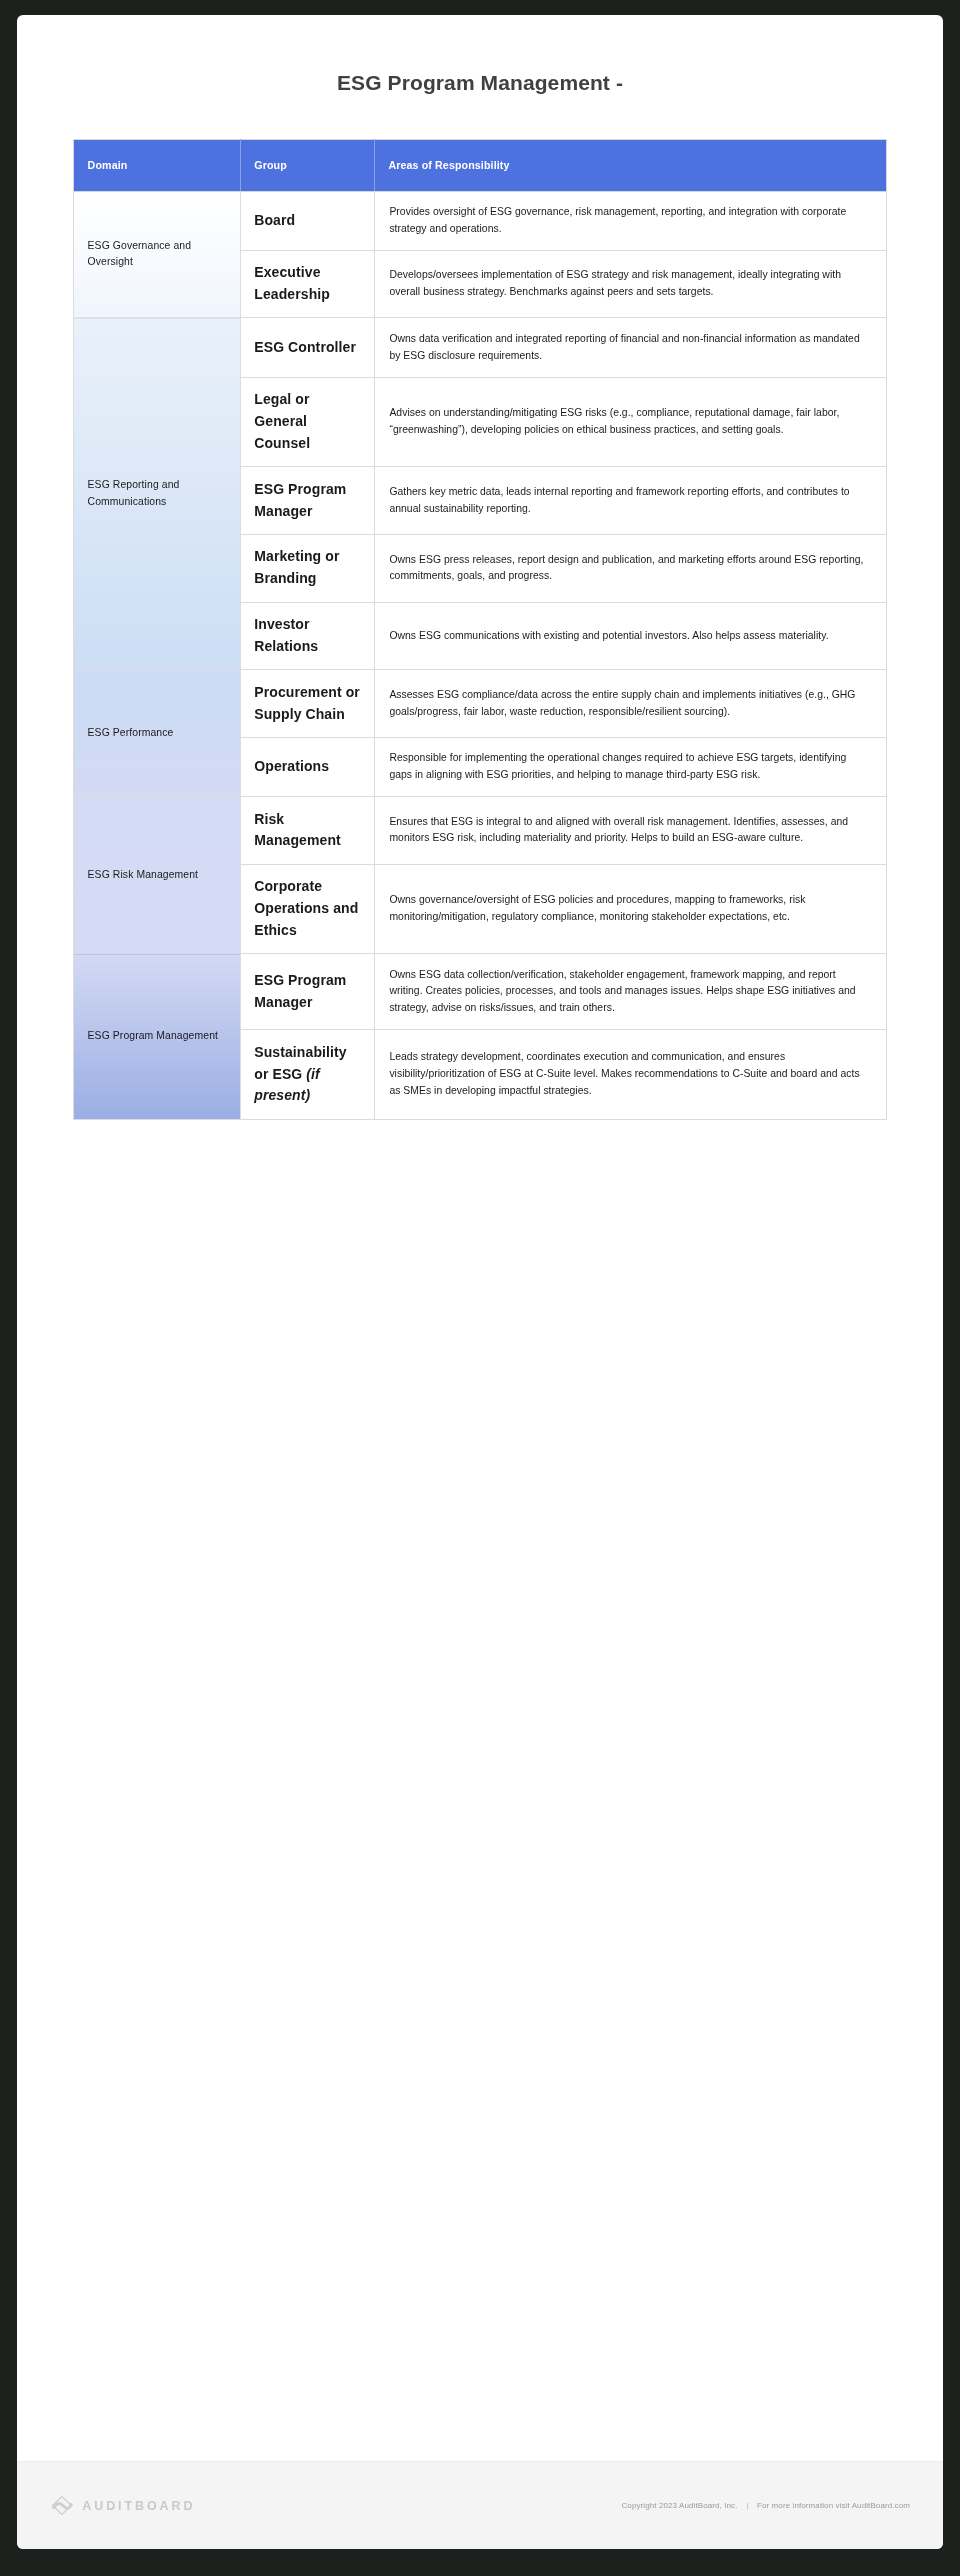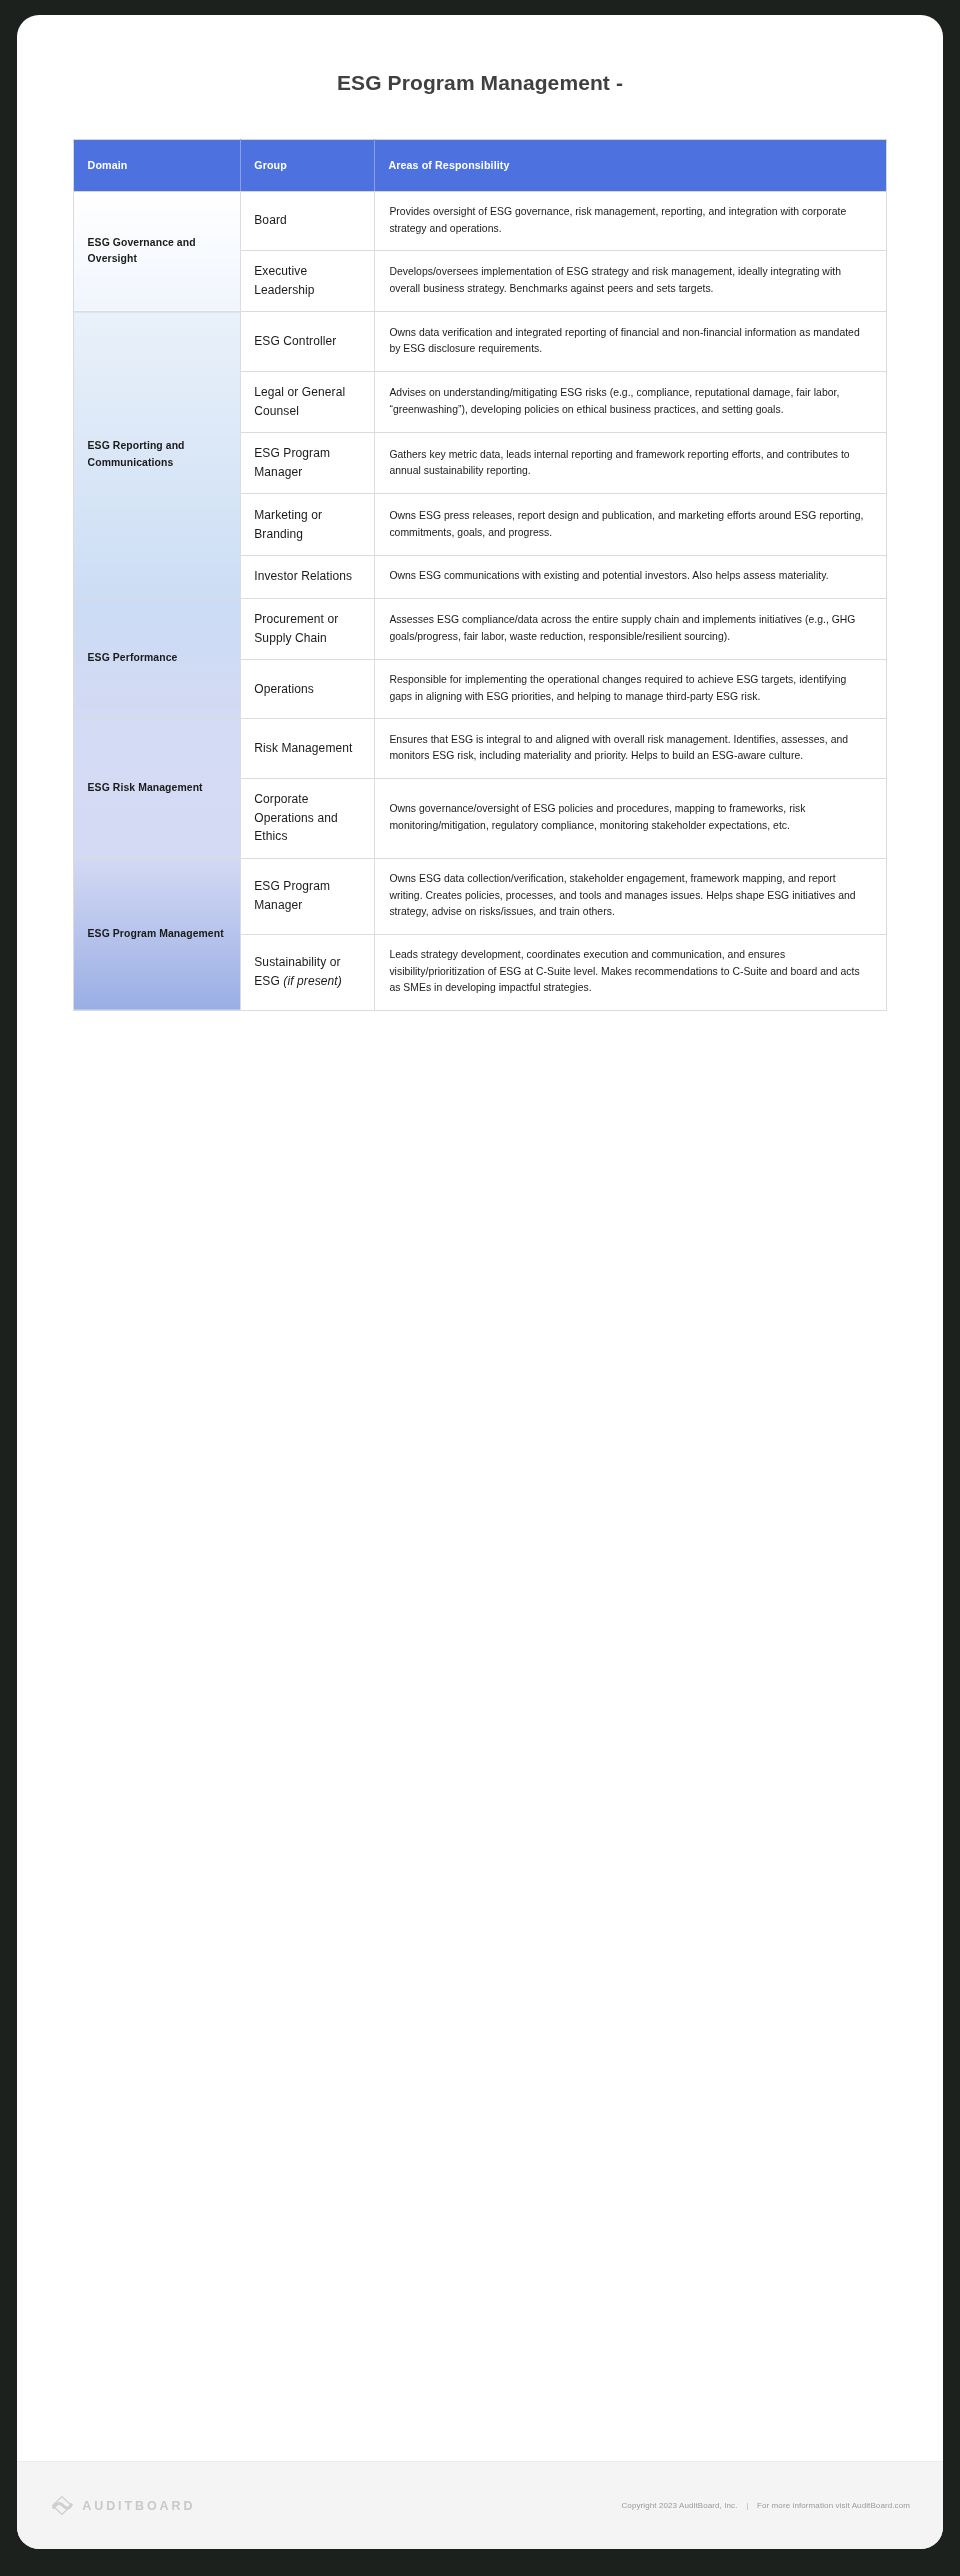--- a/index.html
+++ b/index.html
@@ -16,21 +16,21 @@
     height: 2576px;
     padding: 14.6px 17px 27px 17px;
     background: #1d211d;
   }
 
   .page {
     position: relative;
     width: 100%;
     height: 100%;
     background: #ffffff;
-    border-radius: 22px;
+    border-radius: 6px;
     overflow: hidden;
     display: flex;
     flex-direction: column;
   }
 
   
   .title-block {
     padding: 52px 31px 28px 31px;
     text-align: center;
   }
@@ -73,37 +73,37 @@
 
   table.esg td {
     border: 0.5px solid #dcdcdc;
     vertical-align: middle;
     background: #ffffff;
   }
 
   td.domain-cell {
     position: relative;
     font-size: 10.4px;
-    font-weight: 700;
+    font-weight: 400;
     color: #1a1a1a;
     line-height: 1.58;
     padding: 10.4px 13.6px;
     letter-spacing: 0.1px;
     background-clip: padding-box;
   }
   
   td.domain-cell.d0 { background: linear-gradient(180deg,#ffffff 0%, #f0f5fd 100%); }
   td.domain-cell.d1 { background: linear-gradient(180deg,#e9f1fa 0%, #ccddf4 100%); margin-left: 35px; }
   td.domain-cell.d2 { background: linear-gradient(180deg,#cbdcf4 0%, #d3daf3 100%); }
   td.domain-cell.d3 { background: linear-gradient(180deg,#d4dbf4 0%, #d5daf4 100%); }
   td.domain-cell.d4 { background: linear-gradient(180deg,#d3d9f3 0%, #9aaee4 100%); }
 
   td.group-cell {
-    font-size: 12px;
-    font-weight: 400;
+    font-size: 14px;
+    font-weight: 700;
     color: #1a1a1a;
     line-height: 1.56;
     padding: 11.5px 13.6px;
     letter-spacing: 0.1px;
   }
   td.group-cell em { font-style: italic; }
 
   td.areas-cell {
     font-size: 10.4px;
     font-weight: 400;

